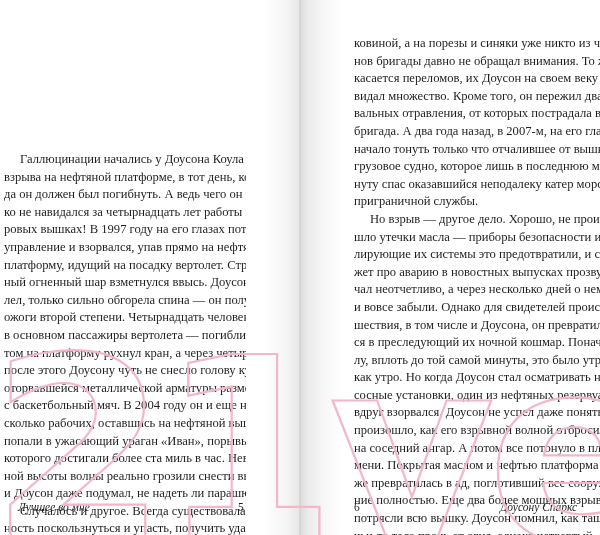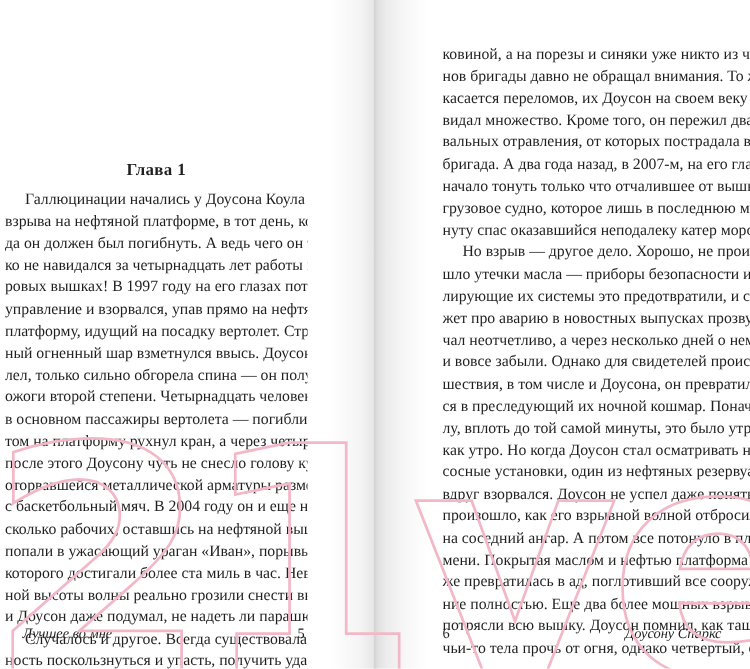--- a/index.html
+++ b/index.html
@@ -108,21 +108,20 @@
     }
   </style>
 </head>
 <body>
 
 <div class="spread">
   <div class="page page-left"></div>
   <div class="page page-right"></div>
   <div class="gutter-line"></div>
 
-  <div class="chapter-title">Глава 1</div>
 
   <div class="text-block left-text" id="left-body">
       <span class="line indent">Галлюцинации начались у Доусона Коула после</span>
       <span class="line">взрыва на нефтяной платформе, в тот день, ког-</span>
       <span class="line">да он должен был погибнуть. А ведь чего он толь-</span>
       <span class="line">ко не навидался за четырнадцать лет работы на бу-</span>
       <span class="line">ровых вышках! В 1997 году на его глазах потерял</span>
       <span class="line">управление и взорвался, упав прямо на нефтяную</span>
       <span class="line">платформу, идущий на посадку вертолет. Страш-</span>
       <span class="line">ный огненный шар взметнулся ввысь. Доусон уце-</span>
@@ -144,20 +143,21 @@
   <div class="text-block right-text" id="right-body">
       <span class="line">ковиной, а на порезы и синяки уже никто из чле-</span>
       <span class="line">нов бригады давно не обращал внимания. То же</span>
       <span class="line">касается переломов, их Доусон на своем веку по-</span>
       <span class="line">видал множество. Кроме того, он пережил два по-</span>
       <span class="line">вальных отравления, от которых пострадала вся</span>
       <span class="line">бригада. А два года назад, в 2007-м, на его глазах</span>
       <span class="line">начало тонуть только что отчалившее от вышки</span>
       <span class="line">грузовое судно, которое лишь в последнюю ми-</span>
       <span class="line">нуту спас оказавшийся неподалеку катер морской</span>
+      <span class="line last">пригpаничной службы.</span>
       <span class="line indent">Но взрыв — другое дело. Хорошо, не произо-</span>
       <span class="line">шло утечки масла — приборы безопасности и дуб-</span>
       <span class="line">лирующие их системы это предотвратили, и сю-</span>
       <span class="line">жет про аварию в новостных выпусках прозву-</span>
       <span class="line">чал неотчетливо, а через несколько дней о нем</span>
       <span class="line">и вовсе забыли. Однако для свидетелей проис-</span>
       <span class="line">шествия, в том числе и Доусона, он превратил-</span>
       <span class="line">ся в преследующий их ночной кошмар. Поначa-</span>
       <span class="line">лу, вплоть до той самой минуты, это было утро</span>
       <span class="line">как утро. Но когда Доусон стал осматривать на-</span>

